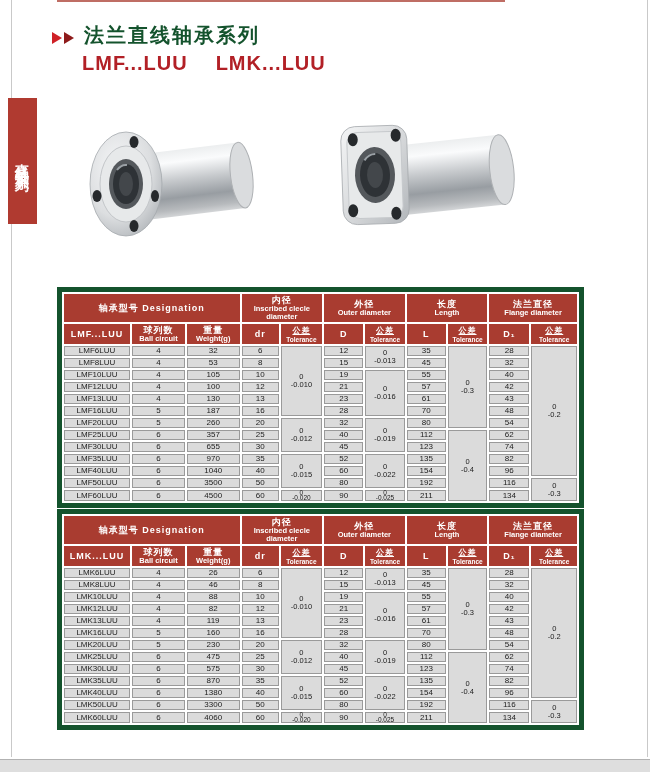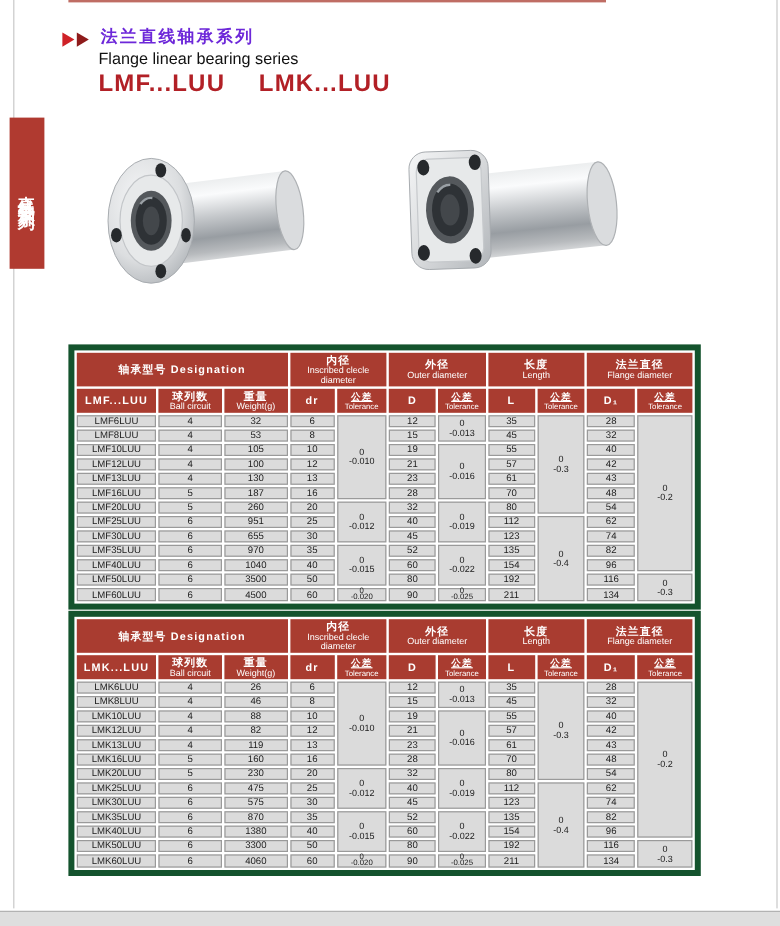--- a/index.html
+++ b/index.html
@@ -18,42 +18,42 @@
   .top-red-line{position:absolute;left:57px;top:0;width:448px;height:2px;background:#a93c30;opacity:.75;}
   .bottom-band{position:absolute;left:0;top:759px;width:650px;height:13px;background:#dedede;border-top:1px solid #b2b2b2;}
 
   
   .title-block{position:absolute;left:52px;top:22px;}
   .title-row{display:flex;align-items:center;}
   .arrows{display:flex;gap:2px;margin-right:10px;margin-top:4px;}
   .tri{width:0;height:0;border-top:6px solid transparent;border-bottom:6px solid transparent;}
   .tri.t1{border-left:10px solid #cf2127;}
   .tri.t2{border-left:10px solid #8e1b1b;}
-  .title-cn{font-size:14px;font-weight:bold;color:#6d28d9;letter-spacing:2px;}
+  .title-cn{font-size:20px;font-weight:bold;color:#14532d;letter-spacing:2px;}
   .title-en{font-size:13.5px;color:#111;margin-left:30px;margin-top:1px;}
   .series-line{display:flex;gap:28px;margin-left:30px;margin-top:3px;font-size:20px;font-weight:bold;color:var(--red-accent);letter-spacing:1px;}
 
   
   .side-tab{position:absolute;left:8px;top:98px;width:29px;height:126px;background:#b03a30;
             display:flex;align-items:center;justify-content:center;}
   .side-tab span{writing-mode:vertical-rl;text-orientation:upright;color:#fff;font-size:14px;font-weight:bold;letter-spacing:3px;line-height:1;}
 
   
   .img-wrap{position:absolute;}
   .img-lmf{left:84px;top:122px;}
   .img-lmk{left:336px;top:110px;}
 
   
   .table-wrap{position:absolute;left:57px;width:527px;}
   .table-wrap.t1{top:287px;}
   .table-wrap.t2{top:509px;}
   table.spec{width:527px;table-layout:fixed;border-collapse:separate;border-spacing:2px;background:#fff;border:5px solid #14532d;}
   table.spec th{background:var(--red-header);color:#fff;font-weight:bold;text-align:center;vertical-align:middle;padding:1px 0;}
   th .cn{font-size:9px;line-height:10px;letter-spacing:1px;}
-  th .en{font-size:7.5px;line-height:8px;font-weight:400;letter-spacing:0;text-align:center;}
+  th .en{font-size:7.5px;line-height:8px;font-weight:700;letter-spacing:0;text-align:center;}
   th.desig{font-size:9px;letter-spacing:1px;height:20px;}
   th.model-h{font-size:10px;letter-spacing:.5px;}
   th.sub{height:20px;}
   th.tol-h .cn{font-size:8px;text-decoration:underline;}
   th.tol-h .en{font-size:6.5px;line-height:7px;}
   table.spec td{background:var(--cell-gray);border:1px solid #9a9a9a;text-align:center;vertical-align:middle;
                 font-size:8px;line-height:8px;height:8px;color:#1c1c1c;padding:0;}
   td.tolcell div{font-size:7.5px;line-height:8px;}
   td.tolcell.squeeze div{font-size:6.5px;line-height:4.5px;}
 </style>
@@ -68,21 +68,20 @@
   <div class="bottom-band"></div>
 
   <div class="title-block">
     <div class="title-row">
       <div class="arrows">
         <div class="tri t1"></div>
           <div class="tri t2"></div>
       </div>
       <div class="title-cn">法兰直线轴承系列</div>
     </div>
-    <div class="title-en">Flange linear bearing series</div>
     <div class="series-line">
       <span>LMF...LUU</span>
       <span>LMK...LUU</span>
     </div>
   </div>
 
   <div class="side-tab">
     <span>直线轴承系列</span>
   </div>
 
@@ -323,21 +322,21 @@
             <td class="tolcell" rowspan="3">
               <div>0</div>
               <div>-0.019</div>
             </td>
             <td>80</td>
             <td>54</td>
           </tr>
           <tr>
             <td>LMF25LUU</td>
             <td>6</td>
-            <td>951</td>
+            <td>357</td>
             <td>25</td>
             <td>40</td>
             <td>112</td>
             <td class="tolcell" rowspan="6">
               <div>0</div>
               <div>-0.4</div>
             </td>
             <td>62</td>
           </tr>
           <tr>

